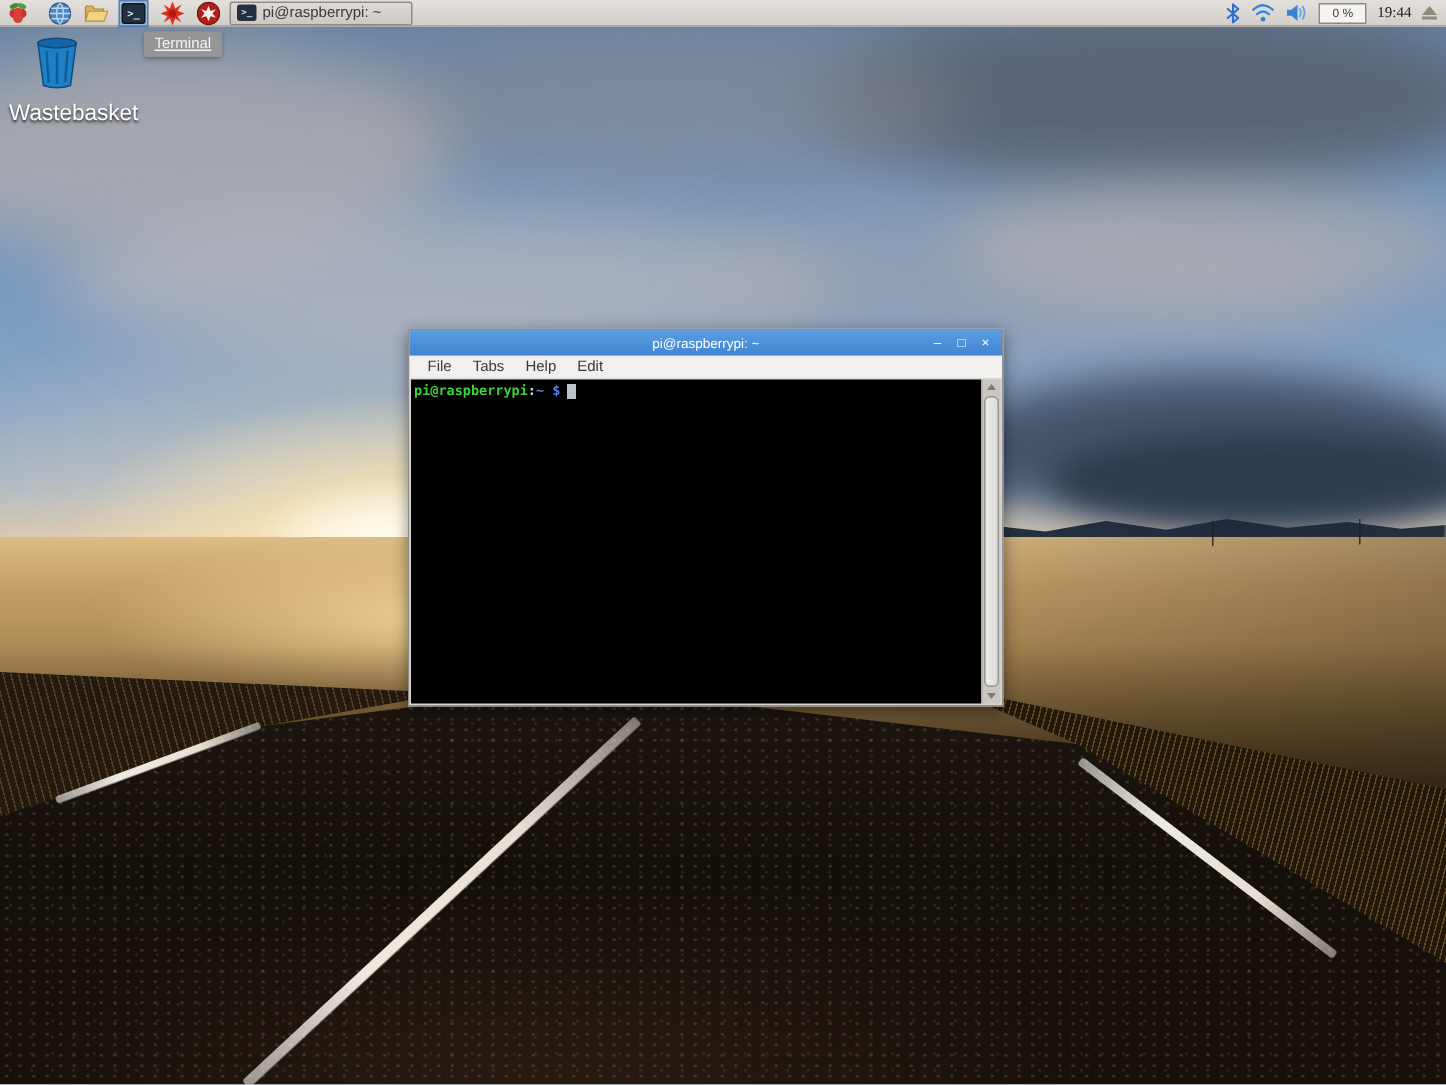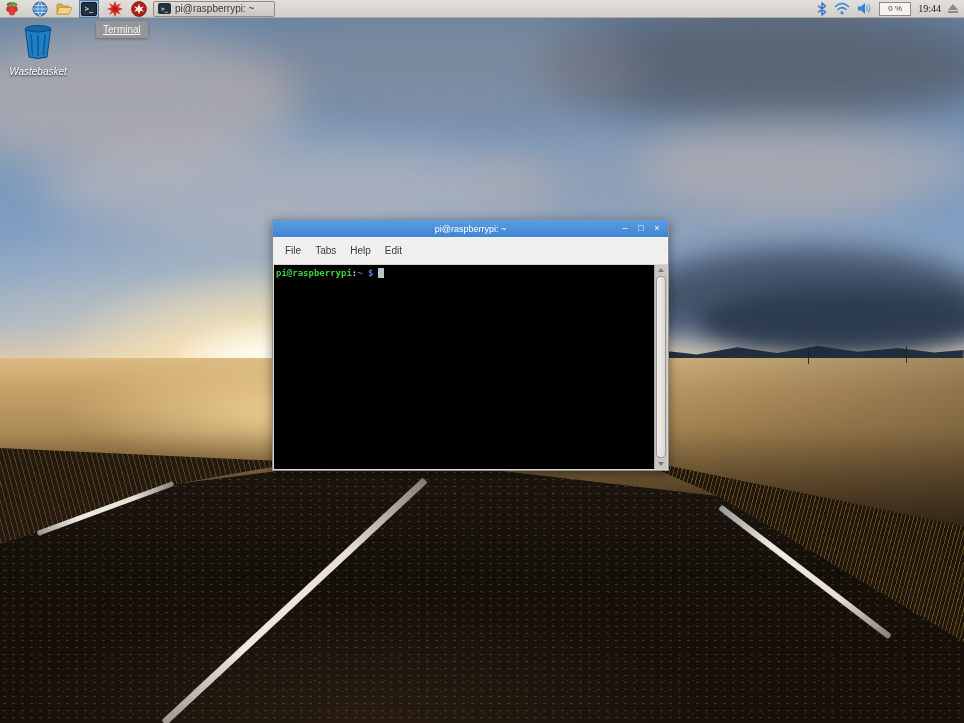--- a/index.html
+++ b/index.html
@@ -71,30 +71,30 @@
   #eject-icon .tri { width:0; height:0; border-left:5px solid transparent; border-right:5px solid transparent;
     border-bottom:6px solid #8e897c; margin-bottom:1px; }
   #eject-icon .bar { width:10px; height:2px; background:#8e897c; }
 
   
   #tooltip { position:absolute; left:96px; top:21px; z-index:40; background:rgba(150,150,150,.92);
     color:#f4f4f4; font-size:10px; padding:3px 7px; border-radius:2px; box-shadow:0 1px 3px rgba(0,0,0,.3);text-decoration:underline; }
 
   
   #wastebasket { position:absolute; left:6px; top:24px; width:64px; z-index:10; text-align:center; }
-  #wastebasket .wb-label { margin-top:2px; font-size:10px; color:#fff; text-shadow:0 1px 2px rgba(0,0,0,.8);font-style:italic; }
+  #wastebasket .wb-label { margin-top:2px; font-size:15px; color:#fff; text-shadow:0 1px 2px rgba(0,0,0,.8); }
 
   
   #term-window { position:absolute; left:272px; top:219px; width:397px; height:252px; z-index:20;
     border:1px solid #8f8f8f; background:#d9d6d1; box-shadow:0 3px 10px rgba(0,0,0,.45); display:flex; flex-direction:column; }
   #titlebar { height:17px; background:linear-gradient(180deg,#5a9de0,#4085d2); display:flex; align-items:center; position:relative; flex:0 0 auto; }
   #window-title { position:absolute; left:0; right:0; text-align:center; color:#fff; font-size:9px; }
   #win-controls { margin-left:auto; display:flex; gap:6px; padding-right:6px; position:relative; }
   .win-btn { color:#fff; font-size:9px; line-height:17px; width:10px; text-align:center; }
-  #menubar { height:28px; background:#f1f0ee; border-bottom:1px solid #d8d6d2; display:flex; align-items:center; gap:2px; padding-left:6px; flex:0 0 auto; }
+  #menubar { height:16px; background:#f1f0ee; border-bottom:1px solid #d8d6d2; display:flex; align-items:center; gap:2px; padding-left:6px; flex:0 0 auto; }
   .menu-item { font-size:10px; color:#3a3a3a; padding:0 6px; }
   #term-body { flex:1; display:flex; background:#d9d6d1; padding:0 1px 1px 1px; min-height:0; }
   #term-screen { flex:1; background:#000; padding:3px 2px; overflow:hidden;
     font:bold 9px "DejaVu Sans Mono",monospace; }
   .u-green { color:#3ad23a; }
   .u-white { color:#d8d8d8; }
   .u-blue { color:#5a7be0; }
   #cursor { display:inline-block; width:6px; height:10px; background:#b9c4c9; vertical-align:text-bottom; margin-left:4px; }
   #term-scrollbar { flex:0 0 12px; background:#cac7c2; border-left:1px solid #a9a6a1; display:flex; flex-direction:column; align-items:center; }
   .sb-arrow { flex:0 0 10px; width:12px; display:flex; align-items:center; justify-content:center; }

